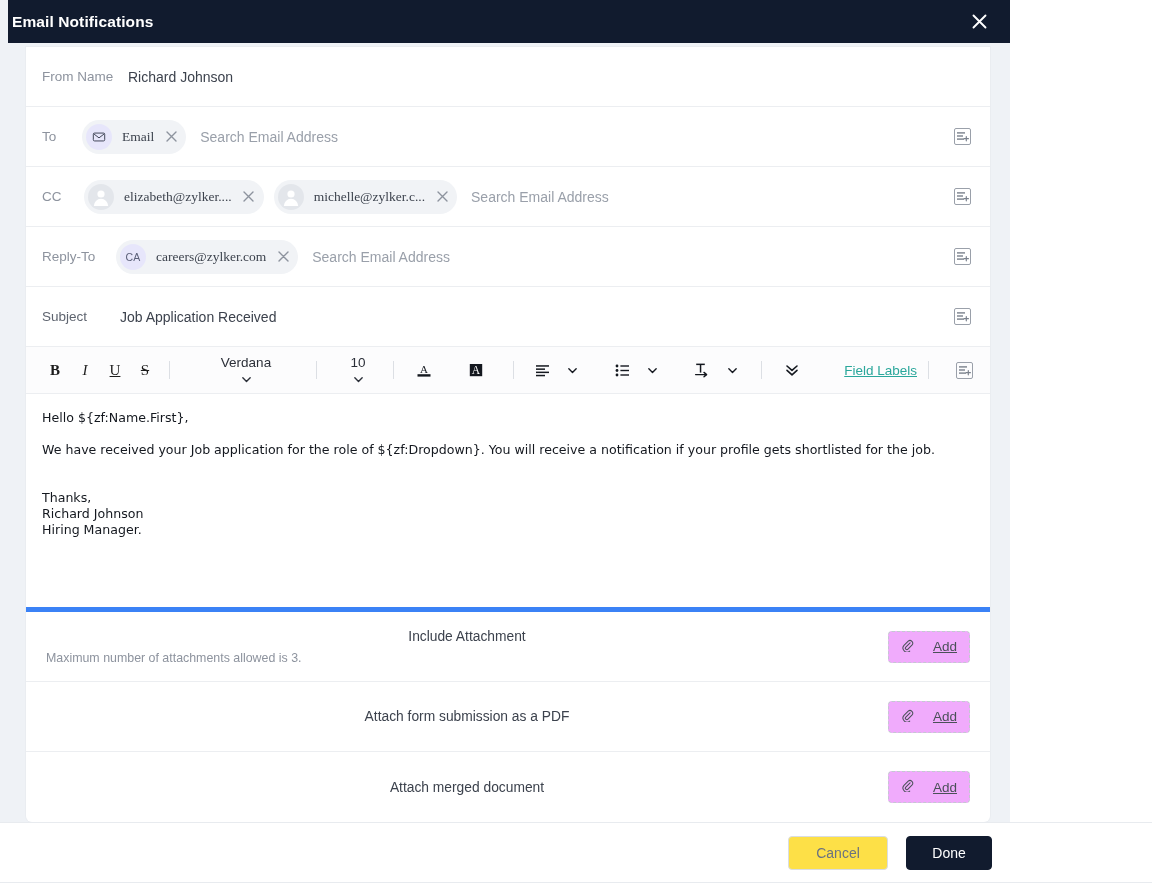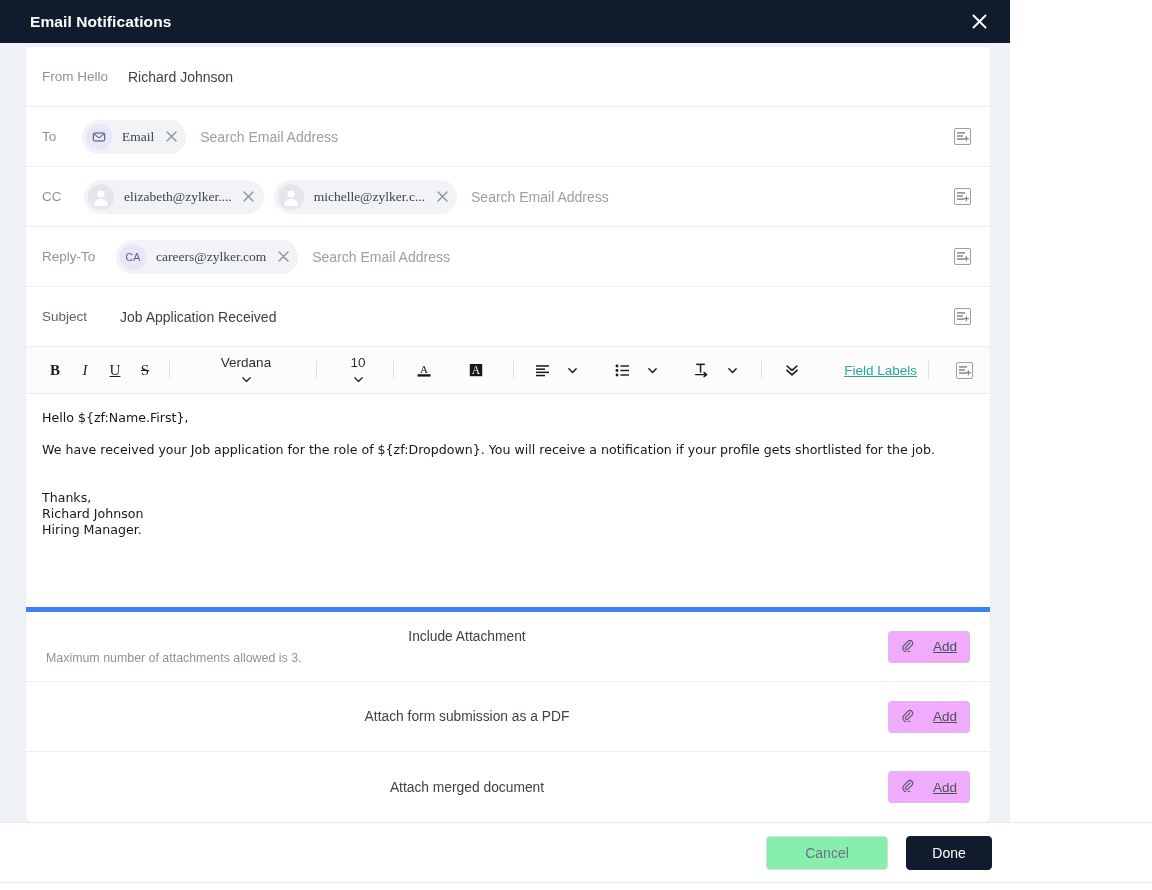--- a/index.html
+++ b/index.html
@@ -17,22 +17,23 @@
   .modal {
     position: absolute; left: 0; top: 0;
     width: 1010px; height: 822px;
     background: #eff2f6;
     display: flex; flex-direction: column;
   }
   .modal-header {
     height: 43px; flex: 0 0 43px;
     background: #111b2e;
     display: flex; align-items: center;
-    padding: 0 16px 0 30px;
+    padding: 0 16px 0 4px;
     color: #ffffff;
+    margin-left: 8px;
   }
   .modal-title { font-size: 15.5px; font-weight: bold; letter-spacing: .1px; flex:1; }
   .close-btn {
     width: 30px; height: 30px; display:flex; align-items:center; justify-content:center;
     cursor: pointer; color:#ffffff;
   }
 
   .modal-body {
     flex: 1; position: relative;
     padding: 4px 20px 0 26px;
@@ -189,21 +190,21 @@
     border-top: 1px solid #e8ebef;
     display:flex; align-items:center; justify-content:flex-end;
     padding-right: 160px;
     gap: 18px;
   }
   .btn {
     height: 34px; border-radius:4px;
     display:flex; align-items:center; justify-content:center;
     font-size:14px; cursor:pointer;
   }
-  .btn-cancel { width:122px; background:#86efac; border:1px solid #d9dde3; color:#6b7280; }
+  .btn-cancel { width:100px; background:#fde047; border:1px solid #d9dde3; color:#6b7280; }
   .btn-done { width:86px; background:#111b2e; border:1px solid #111b2e; color:#ffffff; }
   .footer-rule {
     position:absolute; left:0; top:882px; width:1152px; height:1px; background:#e8ebef;
   }
 </style>
 </head>
 <body>
 
 <div id="root">
 
@@ -215,21 +216,21 @@
         <svg width="19" height="19" viewBox="0 0 19 19" aria-hidden="true">
           <path d="M3.5 3.5 L15.5 15.5 M15.5 3.5 L3.5 15.5" stroke="#ffffff" stroke-width="1.9" stroke-linecap="round"></path>
         </svg>
       </div>
     </div>
 
     <div class="modal-body">
       <div class="panel">
 
         <div class="row">
-          <div class="row-label w-from">From Hello</div>
+          <div class="row-label w-from">From Name</div>
           <div class="row-fill">
             <div class="row-value">Richard Johnson</div>
           </div>
           <div class="merge-cell"></div>
         </div>
 
         <div class="row">
           <div class="row-label w-to">To</div>
           <div class="row-fill">
             <div class="chip">

